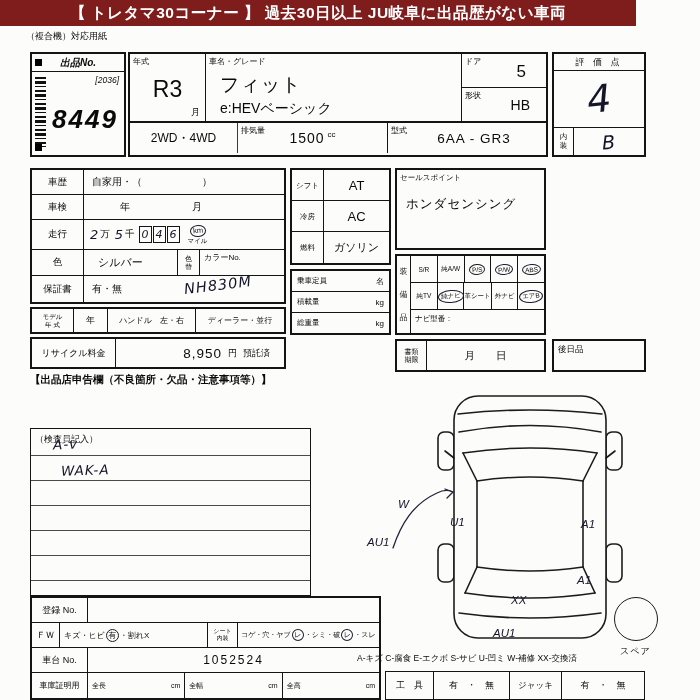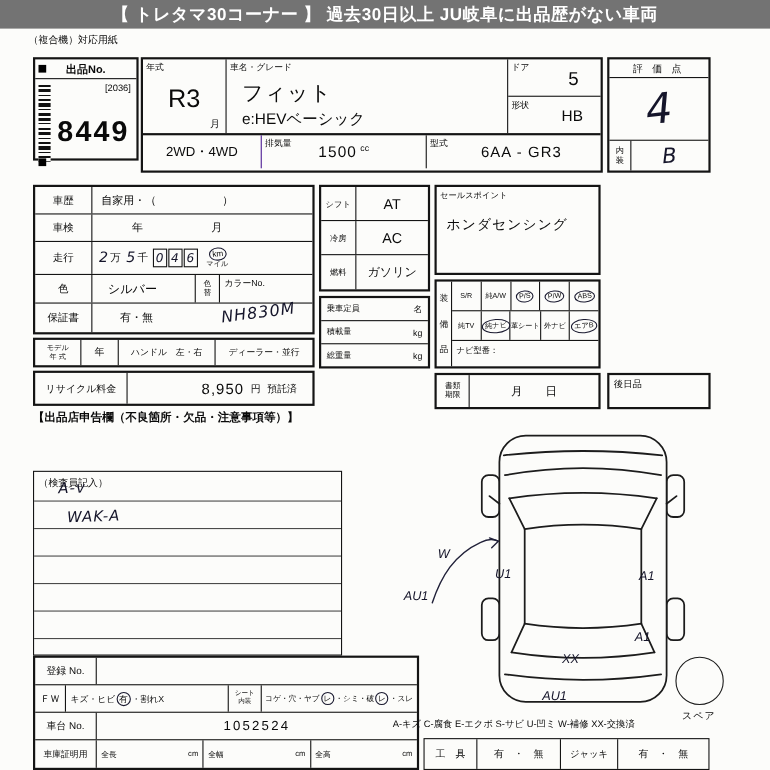--- a/index.html
+++ b/index.html
@@ -6,21 +6,21 @@
   html,body { background:#efeeec; }
   #sheet {
     position:relative; width:700px; height:700px; background:#fcfcfa;
     font-family:"Liberation Sans","DejaVu Sans",sans-serif; color:#0a0a0a; overflow:hidden;
   }
   .abs { position:absolute; }
   .box { position:absolute; border:2px solid #141414; }
   .hand { font-style:italic; font-family:"DejaVu Sans",sans-serif; color:#15152a; }
 
   
-  .banner { position:absolute; left:0; top:0; width:700px; height:26px; background:#737373; color:#fff;
+  .banner { position:absolute; left:0; top:0; width:636px; height:26px; background:#7f1d1d; color:#fff;
             display:flex; align-items:center; justify-content:center; font-weight:bold; font-size:15.5px; letter-spacing:.5px; }
   .paper-note { position:absolute; left:26px; top:30px; font-size:9px; }
 
   
   .lothead { height:18px; border-bottom:1.5px solid #141414; display:flex; align-items:center; justify-content:center;
              font-size:10px; font-weight:bold; position:relative; }
   .regmark { position:absolute; left:3px; top:5px; width:7px; height:7px; background:#000; }
   .lotbody { position:relative; height:82px; }
   .barcode { position:absolute; left:3px; top:5px; width:11px; height:70px;
              background:repeating-linear-gradient(to bottom,#111 0 2px,#fcfcfa 2px 4px,#111 4px 7px,#fcfcfa 7px 9px,#111 9px 10px,#fcfcfa 10px 13px); }
@@ -55,21 +55,21 @@
   .rathead { height:17px; border-bottom:1px solid #141414; display:flex; align-items:center; justify-content:center; font-size:9px; letter-spacing:3px; }
   .ratscore{ height:56px; display:flex; align-items:center; justify-content:center; }
   .score4  { font-size:38px; transform:rotate(-6deg); }
   .ratbot  { height:28px; border-top:1px solid #141414; display:flex; }
   .ratlbl  { width:20px; border-right:1px solid #141414; font-size:7.5px; line-height:8.5px; display:flex; align-items:center; justify-content:center; text-align:center; padding:0 3px; }
   .ratint  { flex:1; display:flex; align-items:center; justify-content:center; }
   .scoreB  { font-size:19px; transform:rotate(-4deg); }
 
   
   .lrow { display:flex; border-bottom:1px solid #141414; }
-  .lrow.last { border-bottom:none;gap:17px; }
+  .lrow.last { border-bottom:none; }
   .llbl { width:52px; border-right:1px solid #141414; display:flex; align-items:center; justify-content:center; font-size:9.5px; flex:none; }
   .lval { flex:1; display:flex; align-items:center; padding-left:8px; font-size:10px; position:relative; }
   .insp span:first-child { margin-left:28px; font-size:10px; }
   .insp span:last-child  { margin-left:62px; font-size:10px; }
   .mil { padding-left:6px; gap:2px; }
   .hnum { font-size:13px; } .munit { font-size:9.5px; margin-right:3px; }
   .mcell { width:13px; height:17px; border:1px solid #141414; display:inline-flex; align-items:center; justify-content:center; font-size:11px; margin-left:-1px; }
   .ustack { display:inline-flex; flex-direction:column; align-items:center; margin-left:6px; line-height:1; }
   .km { font-size:7.5px; } .mile { font-size:6.5px; margin-top:1px; }
   .colorval { width:94px; display:flex; align-items:center; padding-left:14px; font-size:11px; border-right:1px solid #141414; }
@@ -155,21 +155,21 @@
 </head>
 <body>
 
 <div id="sheet">
 
   <div class="banner">
     <span>【 トレタマ30コーナー 】 過去30日以上 JU岐阜に出品歴がない車両</span>
   </div>
   <span class="paper-note">（複合機）対応用紙</span>
 
-  <div class="box" style="left:30px;top:52px;width:96px;height:94px;">
+  <div class="box" style="left:30px;top:52px;width:96px;height:105px;font-style:italic;">
     <div class="lothead">
       <span class="regmark"></span>
       <span>出品No.</span>
     </div>
     <div class="lotbody">
       <div class="barcode"></div>
       <span class="lotcode">[2036]</span>
       <div class="lotnum">8449</div>
       <span class="regmark rm2"></span>
     </div>

